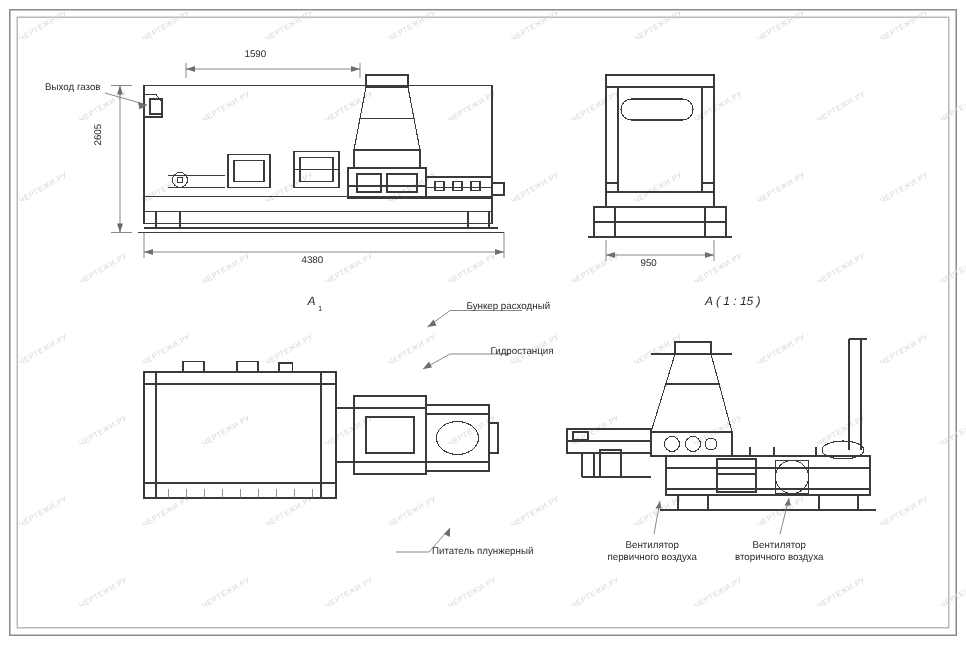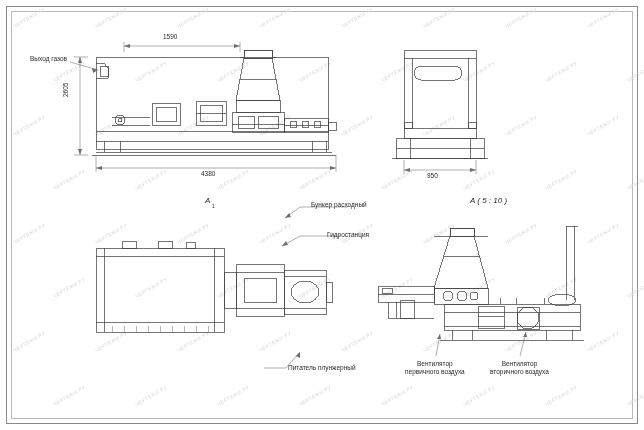--- a/index.html
+++ b/index.html
@@ -353,21 +353,21 @@
 
   <div class="lbl" style="left:201px; top:170px;">4380</div>
 
   <div class="lbl" style="left:427px; top:172px;">950</div>
 
   <div class="lbl" style="left:30px; top:55px;">Выход газов</div>
 
   <div class="lbl it" style="left:205px; top:196px; font-size:8px;">A</div>
   <div class="lbl" style="left:212px; top:203px; font-size:5px;">1</div>
 
-  <div class="lbl it" style="left:470px; top:196px; font-size:8px;">A ( 5 : 10 )</div>
+  <div class="lbl it" style="left:470px; top:196px; font-size:8px;">A ( 1 : 15 )</div>
 
   <div class="lbl" style="left:311px; top:201px;">Бункер расходный</div>
 
   <div class="lbl" style="left:327px; top:231px;">Гидростанция</div>
 
   <div class="lbl" style="left:288px; top:364px;">Питатель плунжерный</div>
 
   <div class="lbl ctr" style="left:405px; top:360px;">
     <div>Вентилятор</div>
     <div>первичного воздуха</div>

